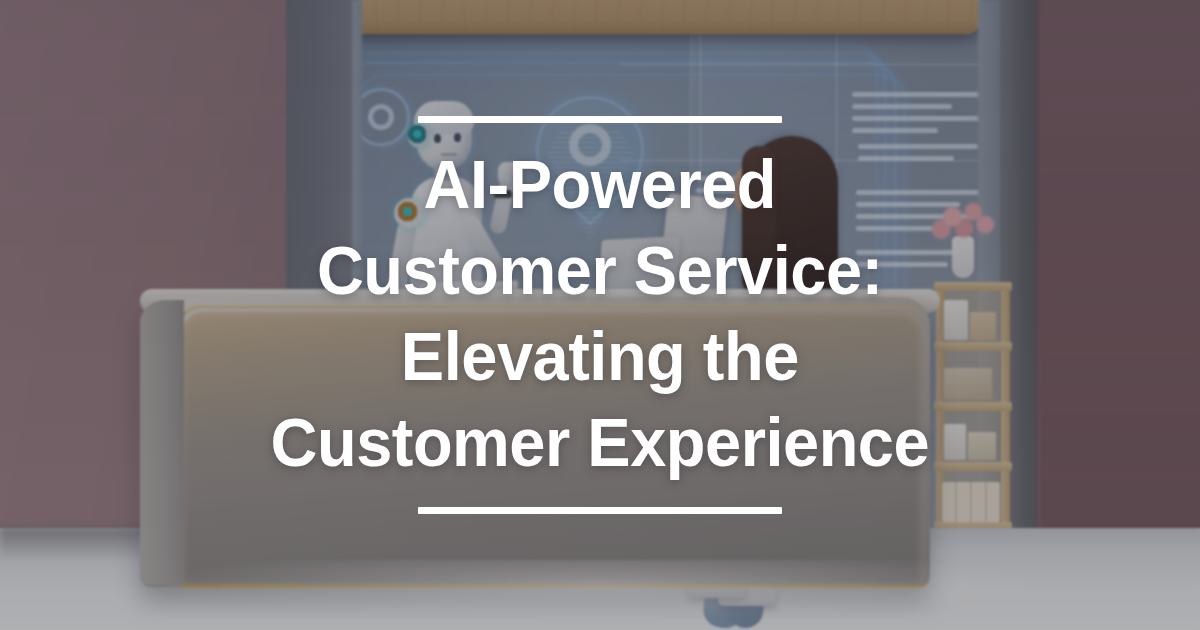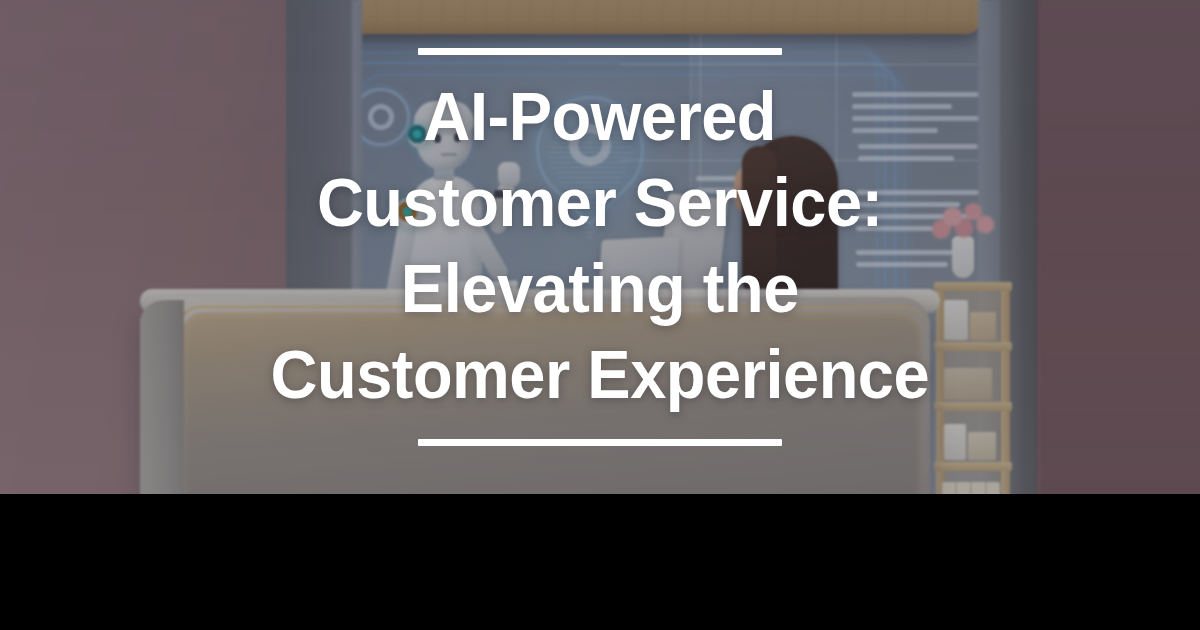--- a/index.html
+++ b/index.html
@@ -1,21 +1,21 @@
 <!DOCTYPE html>
 <html><head>
 <meta charset="utf-8">
 <style>
   * { margin:0; padding:0; box-sizing:border-box; }
   html,body { width:1200px; height:630px; overflow:hidden; background:#000; }
   body { font-family:"Liberation Sans", sans-serif; }
 
   #canvas {
     position:relative;
-    width:1200px; height:494px;
+    width:1200px; height:630px;
     overflow:hidden;
     background:#6d28d9;
   }
 
   
   .scene { position:absolute; inset:0; overflow:hidden; }
 
   
   .wall-left {
     position:absolute; left:0; top:0; width:300px; height:535px;

